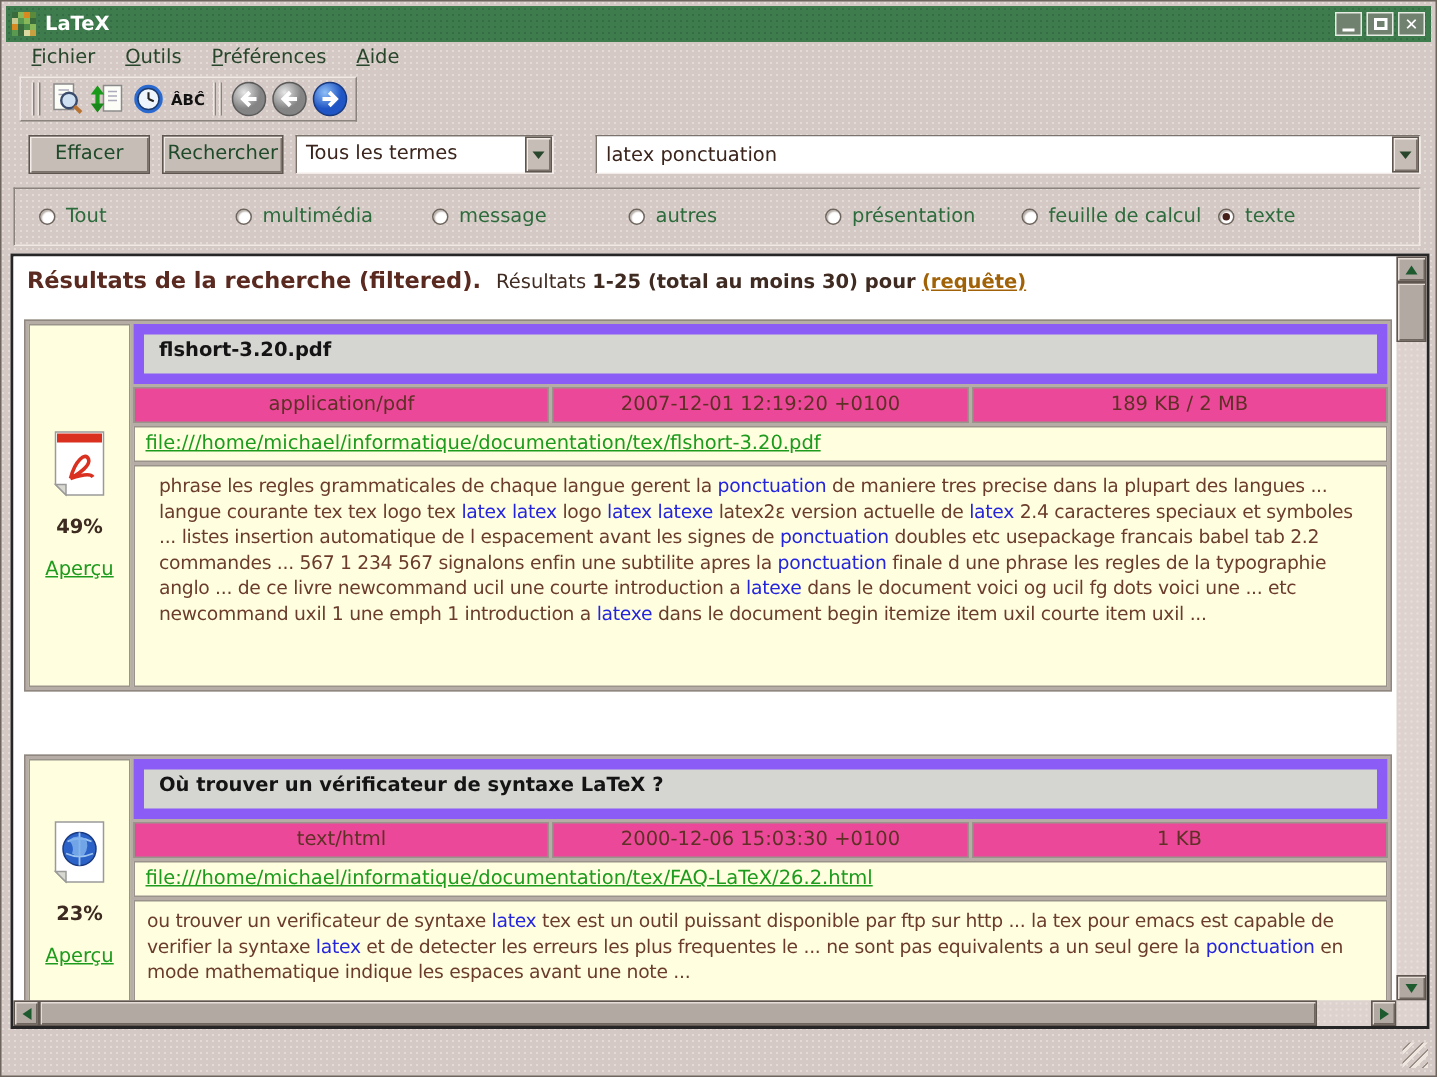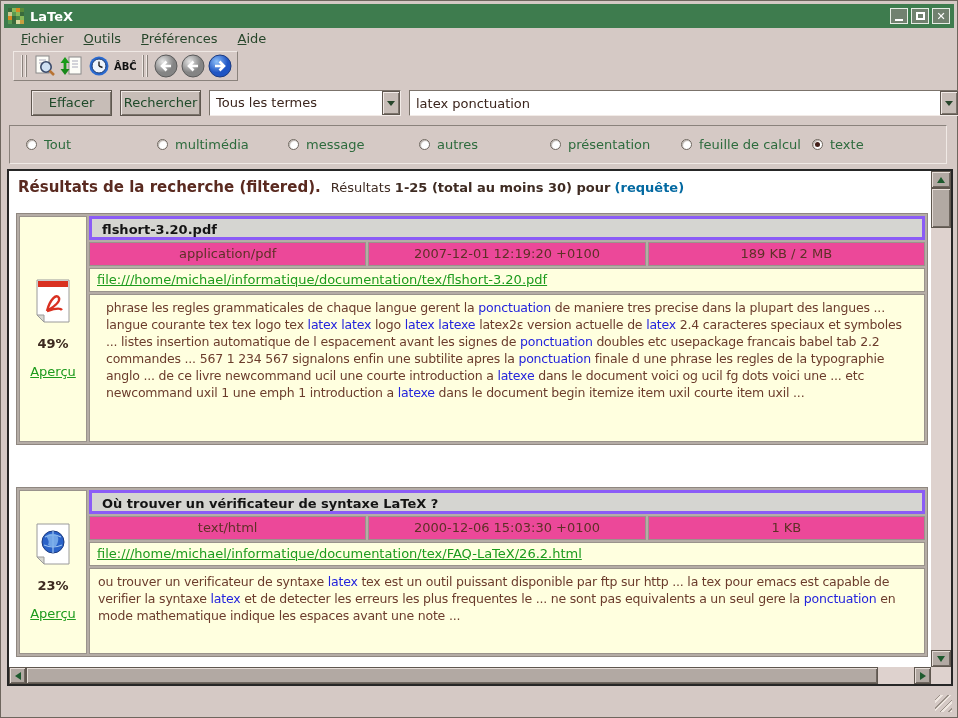--- a/index.html
+++ b/index.html
@@ -27,28 +27,28 @@
   .menu-item::first-letter { text-decoration:underline; }
 
   
   .toolbarrow { position:absolute; top:48px; left:3px; right:3px; height:34px; display:flex; align-items:center; padding-left:9px; }
   .toolbar-strip { display:flex; align-items:center; height:30px; border:1px solid; border-color:#f0e9e5 #8a827c #8a827c #f0e9e5; padding:0 4px; background:transparent; }
   .tb-handle { width:7px; height:22px; margin:0 3px; display:flex; gap:2px; }
   .tb-handle i { display:block; width:2px; height:100%; border-left:1px solid #f0e9e5; border-right:1px solid #8a827c; }
   .tb-btn { width:27px; height:27px; display:flex; align-items:center; justify-content:center; }
 
   
-  .searchrow { position:absolute; top:86px; left:16px; right:0; height:32px; }
+  .searchrow { position:absolute; top:86px; left:4px; right:0; height:32px; }
   .push-btn { position:absolute; top:3px; height:26px; background:#c7bdb7; border:1px solid #5f574f;
     box-shadow: inset 1px 1px 0 #f2ebe7, inset -1px -1px 0 #7b736b; color:#1f4a2a; font-size:13px;
     font-family:"DejaVu Sans", sans-serif; text-align:center; line-height:24px; cursor:default; }
   .btn-clear { left:14px; width:81px; }
   .btn-search { left:103px; width:81px; }
   .combo { position:absolute; top:3px; height:26px; background:#fff; border:1px solid; border-color:#7b736b #f2ebe7 #f2ebe7 #7b736b; display:flex; }
-  .combo-mode { left:192px; width:192px; }
+  .combo-mode { left:192px; width:172px; }
   .combo-query { left:392px; width:550px; }
   .combo-text { flex:1; line-height:24px; padding-left:6px; color:#3a241c; white-space:nowrap; overflow:hidden; }
   .combo input { flex:1; border:none; outline:none; font:13px "DejaVu Sans",sans-serif; color:#3a241c; padding-left:6px; background:#fff; }
   .combo-arrow { width:18px; height:100%; background:#c7bdb7; border:1px solid #5f574f; box-shadow: inset 1px 1px 0 #f2ebe7, inset -1px -1px 0 #7b736b; display:flex; align-items:center; justify-content:center; }
   .combo-arrow i { width:0; height:0; border-left:4px solid transparent; border-right:4px solid transparent; border-top:5px solid #27462b; display:block; }
 
   
   .radioframe { position:absolute; top:124px; left:8px; right:10px; height:39px;
     border:1px solid; border-color:#8a827c #f0e9e5 #f0e9e5 #8a827c; display:flex; align-items:center; padding-left:16px; }
   .radio-item { display:flex; align-items:center; width:131px; gap:7px; cursor:default; }
@@ -58,29 +58,29 @@
   .radio-label { color:#2d6b3d; font-size:13px; white-space:nowrap; }
 
   
   .resultsframe { position:absolute; top:168px; left:6px; width:946px; height:517px; border:2px solid #262626; background:#fff; }
   .viewport { position:absolute; left:0; top:0; right:20px; bottom:17px; background:#fff; overflow:hidden; }
 
   .results-header { padding:7px 0 0 9px; white-space:nowrap; }
   .rh-heading { font-size:15px; font-weight:bold; color:#5a2a20; }
   .rh-summary { font-size:13px; color:#3f2b22; margin-left:10px; }
   .rh-bold { font-weight:bold; }
-  .rh-link { font-weight:bold; color:#0369a1; cursor:pointer; }
+  .rh-link { font-weight:bold; color:#a16207; text-decoration:underline; cursor:pointer; }
 
   .result-card { display:flex; gap:2px; padding:2px; background:#b5ada6; border:1px solid #8f8780; margin:0 3px 0 7px; }
   .result-card.first { margin-top:17px; margin-bottom:42px; }
   .left-col { width:68px; flex:0 0 auto; background:#ffffdf; border:1px solid #9a938c; display:flex; flex-direction:column; align-items:center; justify-content:center; gap:13px; }
   .relevance { font-weight:bold; color:#3d2a20; font-size:13px; }
   .preview-link { color:#1d9b1d; text-decoration:underline; font-size:13px; cursor:pointer; }
   .card-main { flex:1; display:flex; flex-direction:column; gap:2px; min-width:0; }
-  .row-title { background:#d5d5d1; border:3px solid #8b5cf6; height:24px; line-height:22px; font-weight:bold; color:#141414; padding-left:10px; }
+  .row-title { background:#d5d5d1; border:7px solid #8b5cf6; height:40px; line-height:22px; font-weight:bold; color:#141414; padding-left:10px; }
   .row-meta { display:flex; gap:2px; height:24px; }
   .meta-cell { flex:1; background:#ec4899; border:1px solid #9a938c; text-align:center; line-height:22px; color:#5e3026; overflow:hidden; white-space:nowrap; }
   .row-url { background:#ffffdf; border:1px solid #9a938c; height:24px; line-height:22px; padding-left:7px; overflow:hidden; white-space:nowrap; }
   .file-link { color:#1d9b1d; text-decoration:underline; cursor:pointer; }
   .row-snippet { background:#ffffdf; border:1px solid #9a938c; padding:4px 8px; color:#6b3c2c; font-size:12.5px; letter-spacing:-0.2px; line-height:17px; overflow:hidden; }
   .snip-1 { height:148px;padding-left:16px; }
   .snip-2 { height:86px; }
   .row-snippet .hl { color:#2424dc; }
 
   

